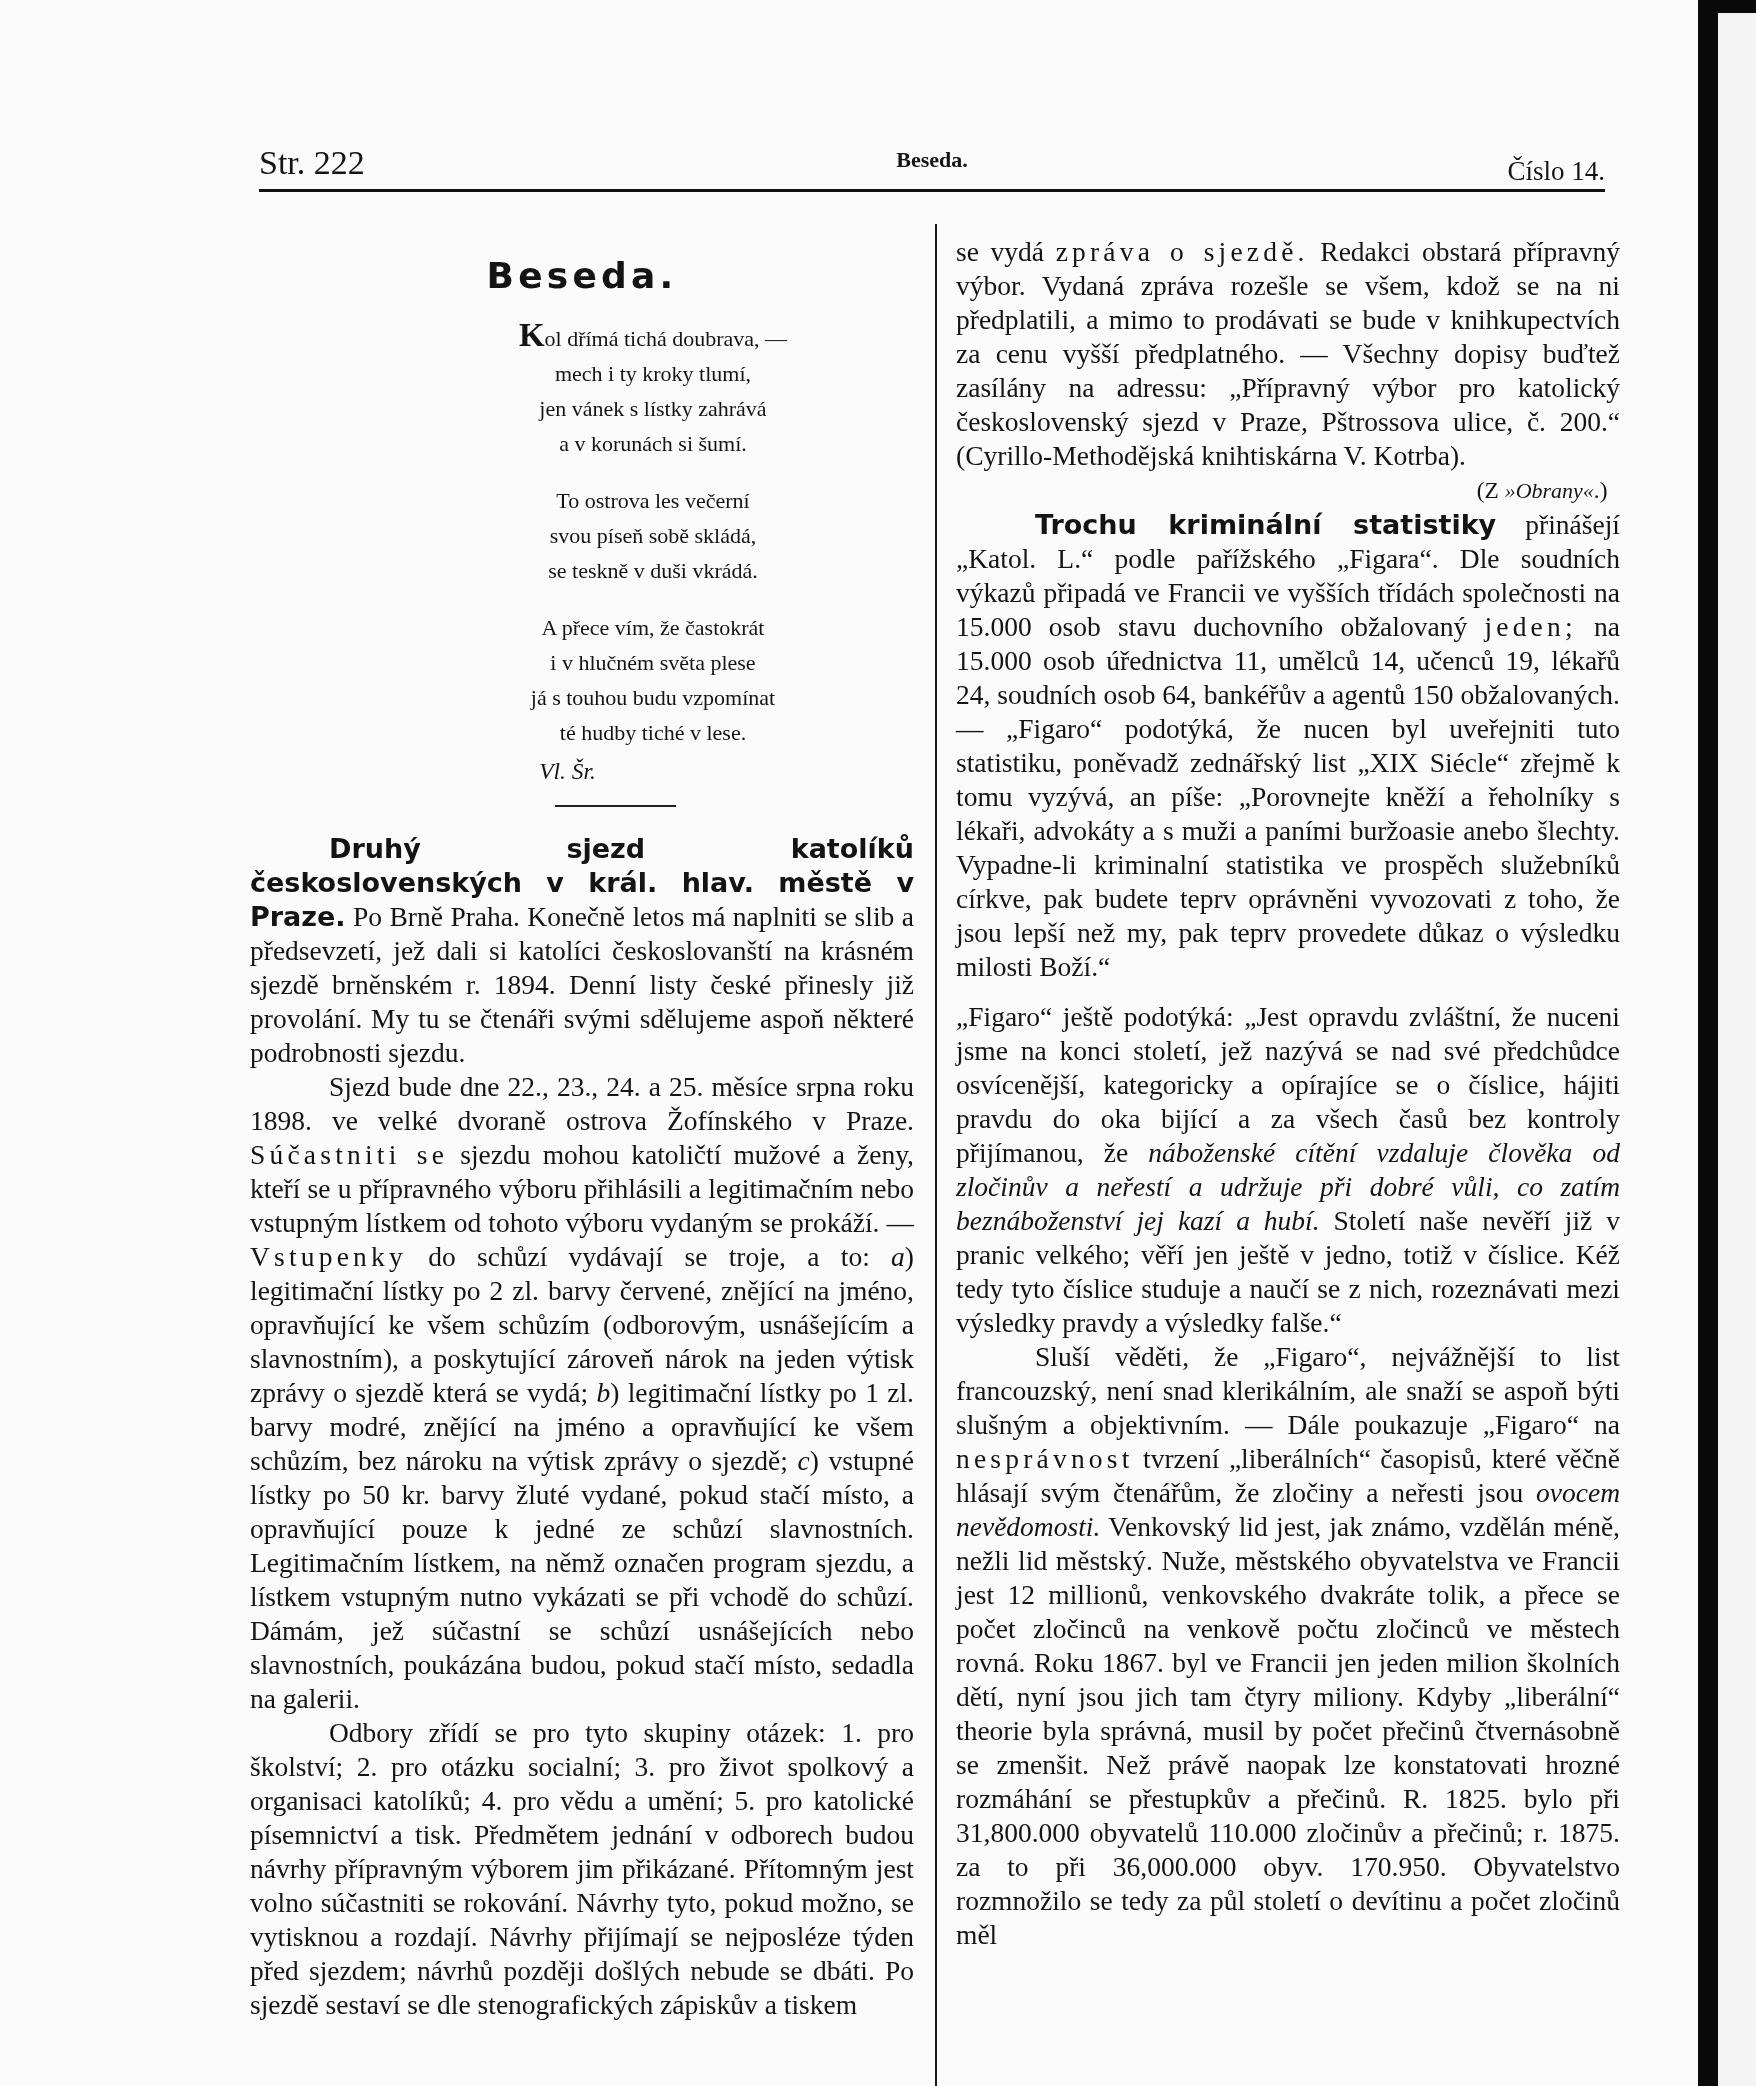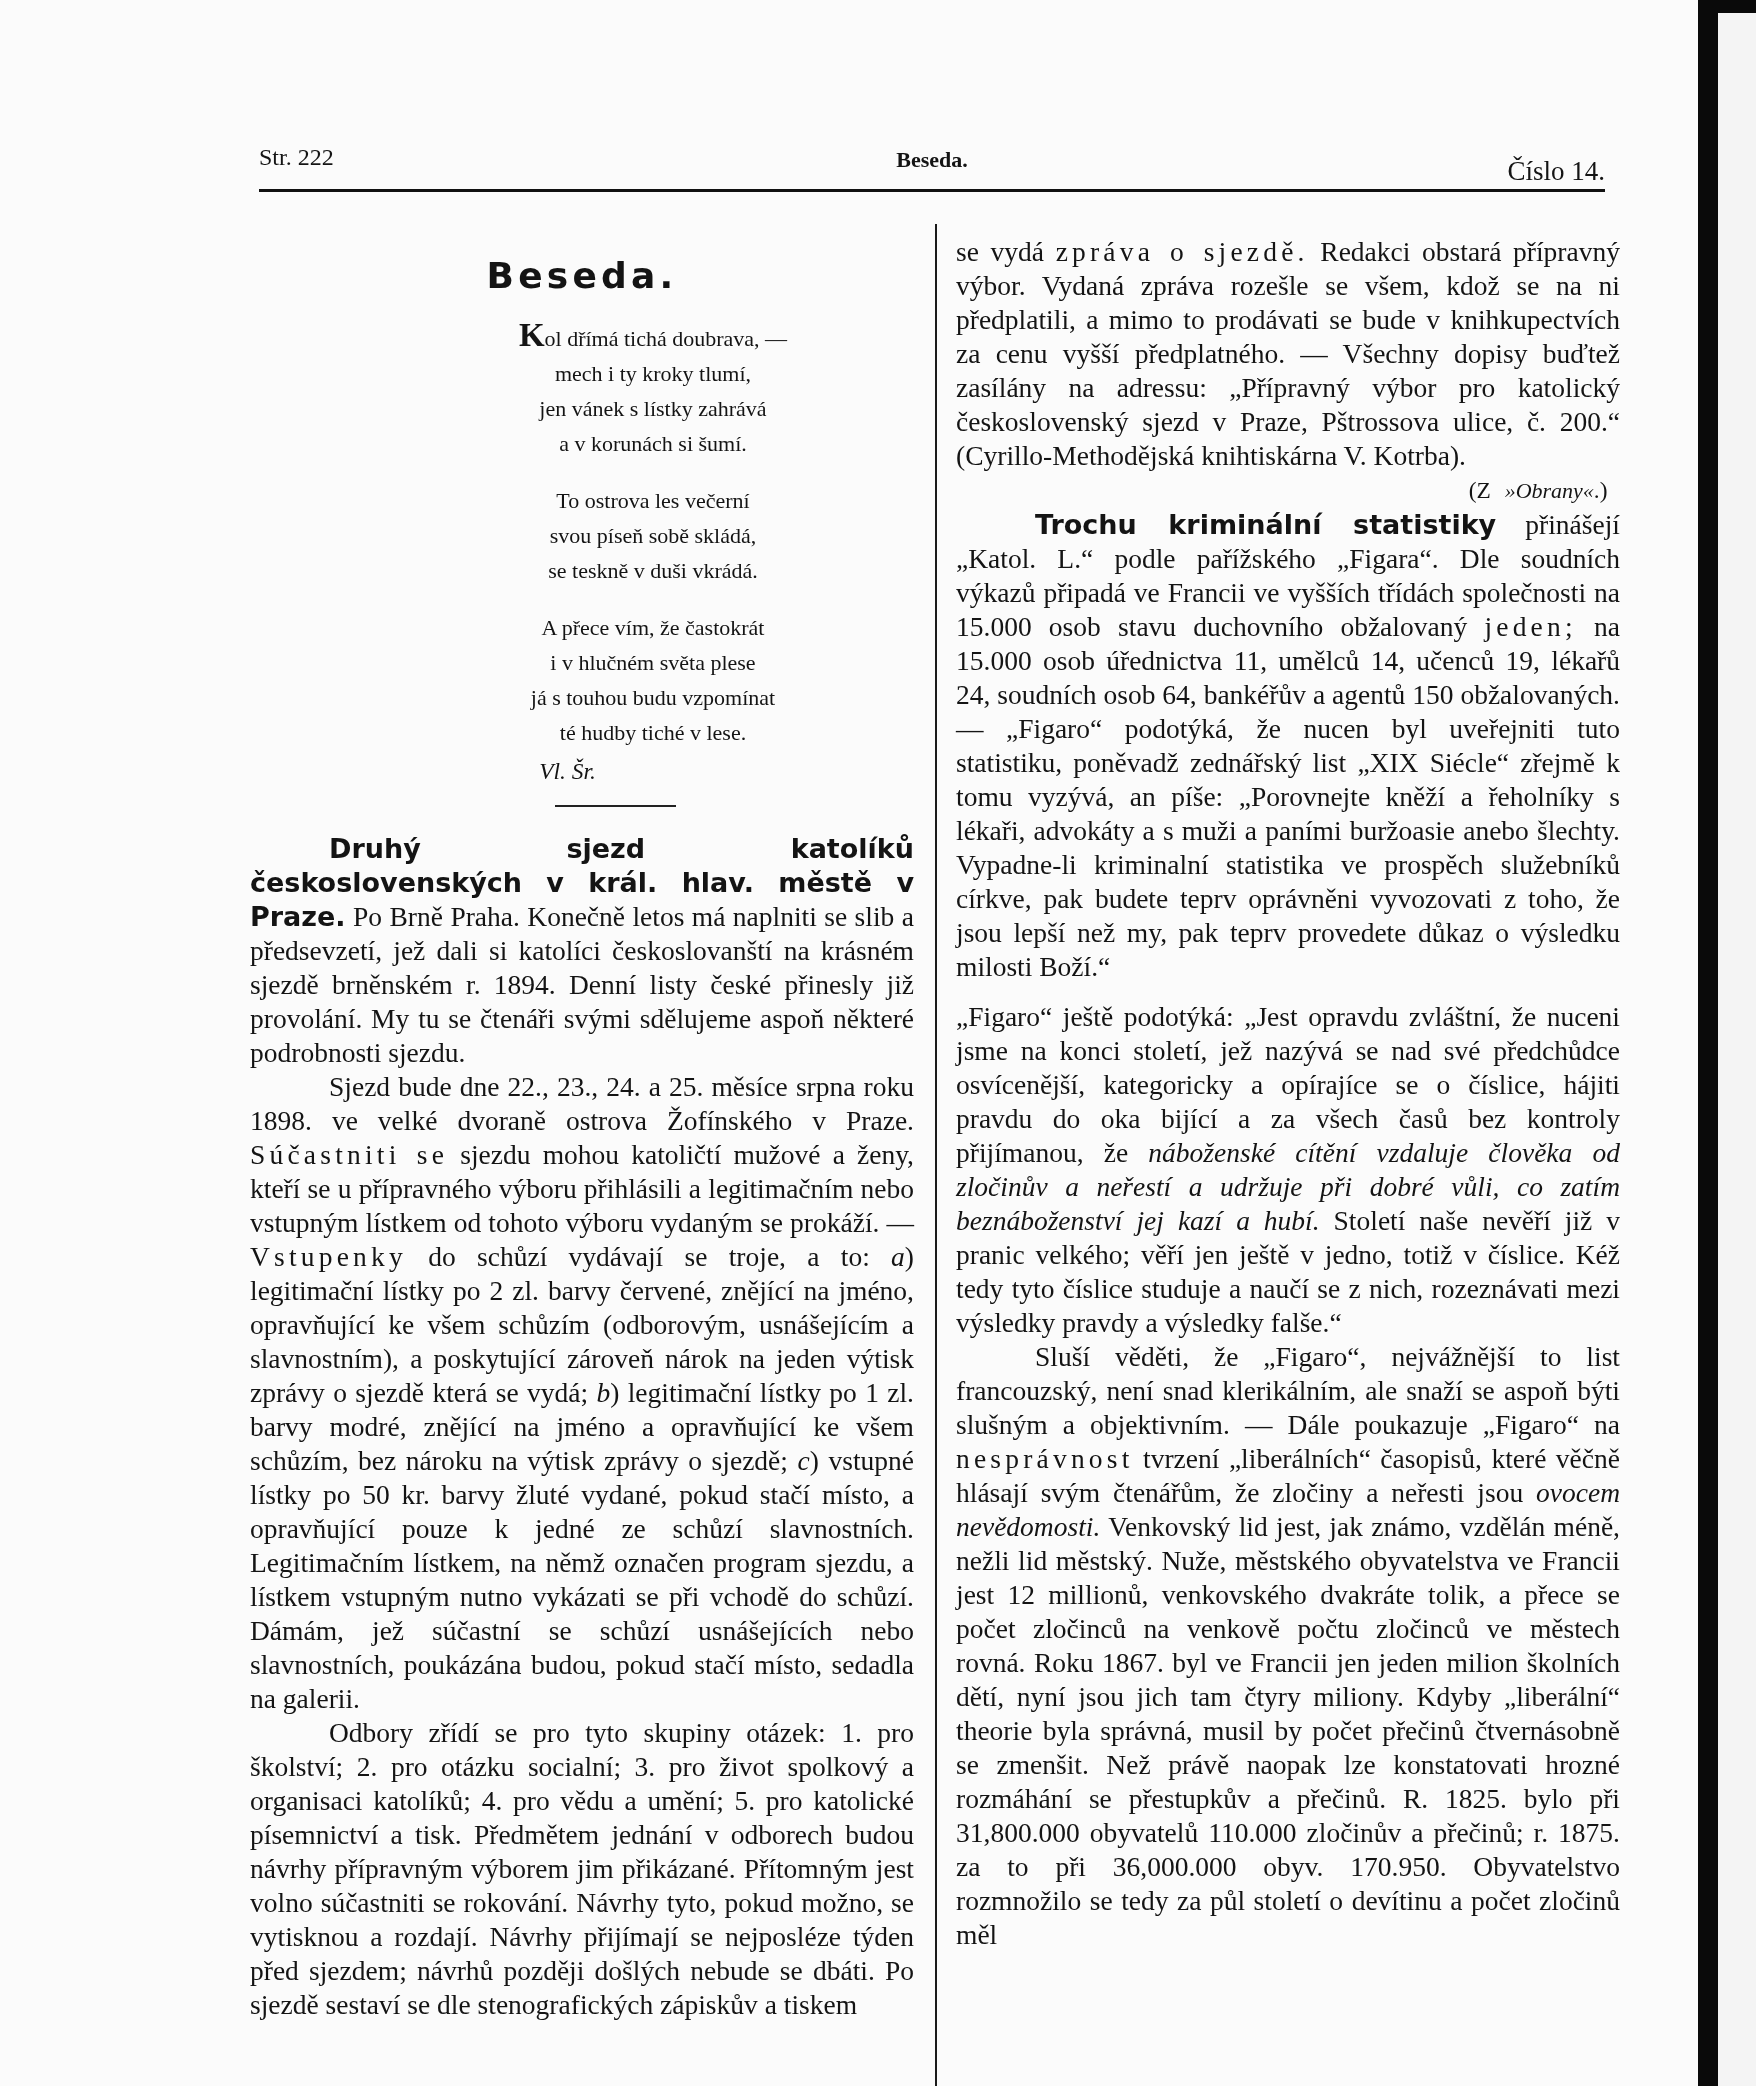--- a/index.html
+++ b/index.html
@@ -18,21 +18,21 @@
   }
   .next-page-sliver {
     position: absolute; left: 1718px; top: 12.5px;
     width: 39px; height: 2379px;
     background: #f4f4f4;
   }
   .running-head {
     position: absolute; left: 259px; top: 144px; width: 1346px; height: 42px;
     font-family: "Liberation Serif", "DejaVu Serif", serif;
   }
-  .rh-left { position: absolute; left: 0; top: 0; font-size: 24px; }
+  .rh-left { position: absolute; left: 0; top: 0; font-size: 34px; }
   .rh-center { position: absolute; left: 0; right: 0; top: 3.3px; text-align: center; font-size: 22px; font-weight: bold; }
   .rh-right { position: absolute; right: 0; top: 12px; font-size: 27px; }
   .rh-rule {
     position: absolute; left: 259px; top: 189px; width: 1346px; height: 2.5px;
     background: #111;
   }
   .col-divider {
     position: absolute; left: 935px; top: 224px; width: 1.7px; height: 2087px;
     background: #1a1a1a;
   }
@@ -54,21 +54,21 @@
   .stanza .line { display: block; }
   .dropcap { font-size: 33px; font-weight: bold; }
   .signature { text-align: center; font-style: italic; font-size: 23.4px; margin-top: -16.7px; padding-right: 29px; line-height: 33px; }
   .short-rule { width: 121px; height: 1.7px; background: #222; margin: 16.7px auto 25px auto; position: relative; left: 33px; }
   .para { text-indent: 79px; margin: 0; }
   .para.noindent { text-indent: 0; margin-top: 16px; }
   .heading-run { font-family: "DejaVu Sans", "Liberation Sans", sans-serif; font-weight: bold; font-size: 27px; }
   .spaced { letter-spacing: 4.2px; }
   .ital { font-style: italic; }
   .source { text-align: right; font-size: 23.4px; padding-right: 12.5px; }
-  .source .ital { font-size: 22px; margin-left: 8px; }
+  .source .ital { font-size: 22px; }
 </style>
 </head>
 <body>
 
 <div class="page">
 
   <div class="running-head">
     <span class="rh-left">Str. 222</span>
     <span class="rh-center">Beseda.</span>
     <span class="rh-right">Číslo 14.</span>

